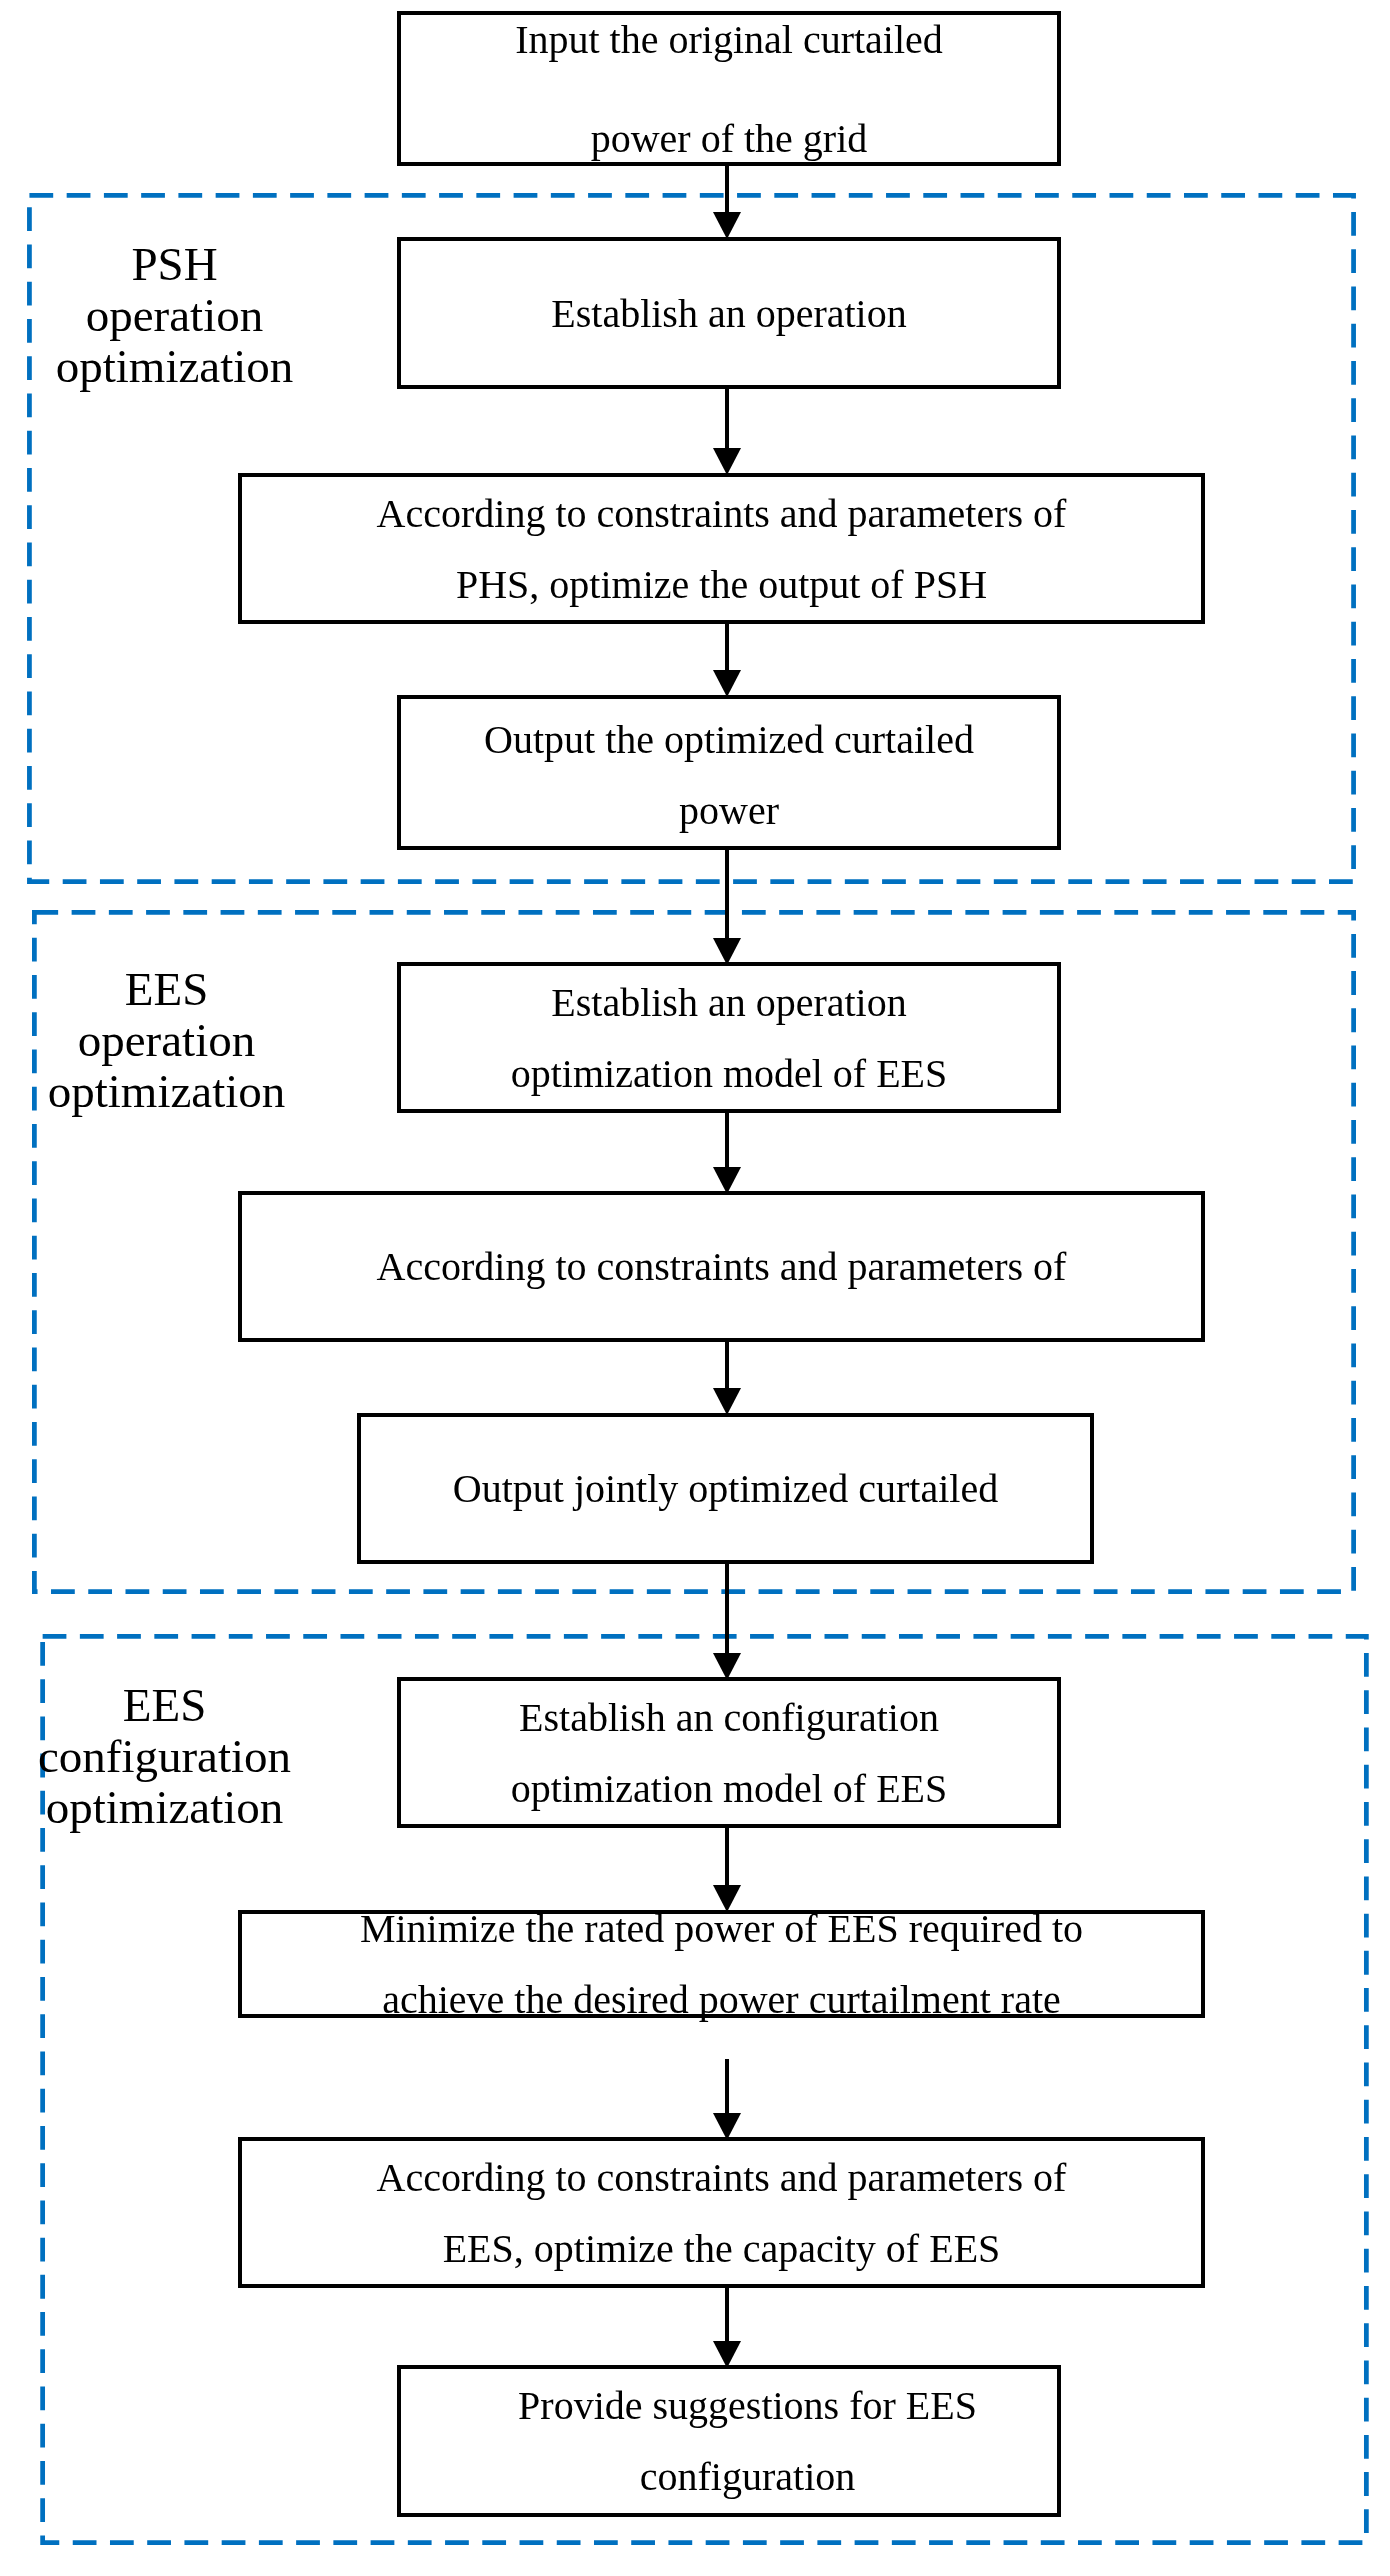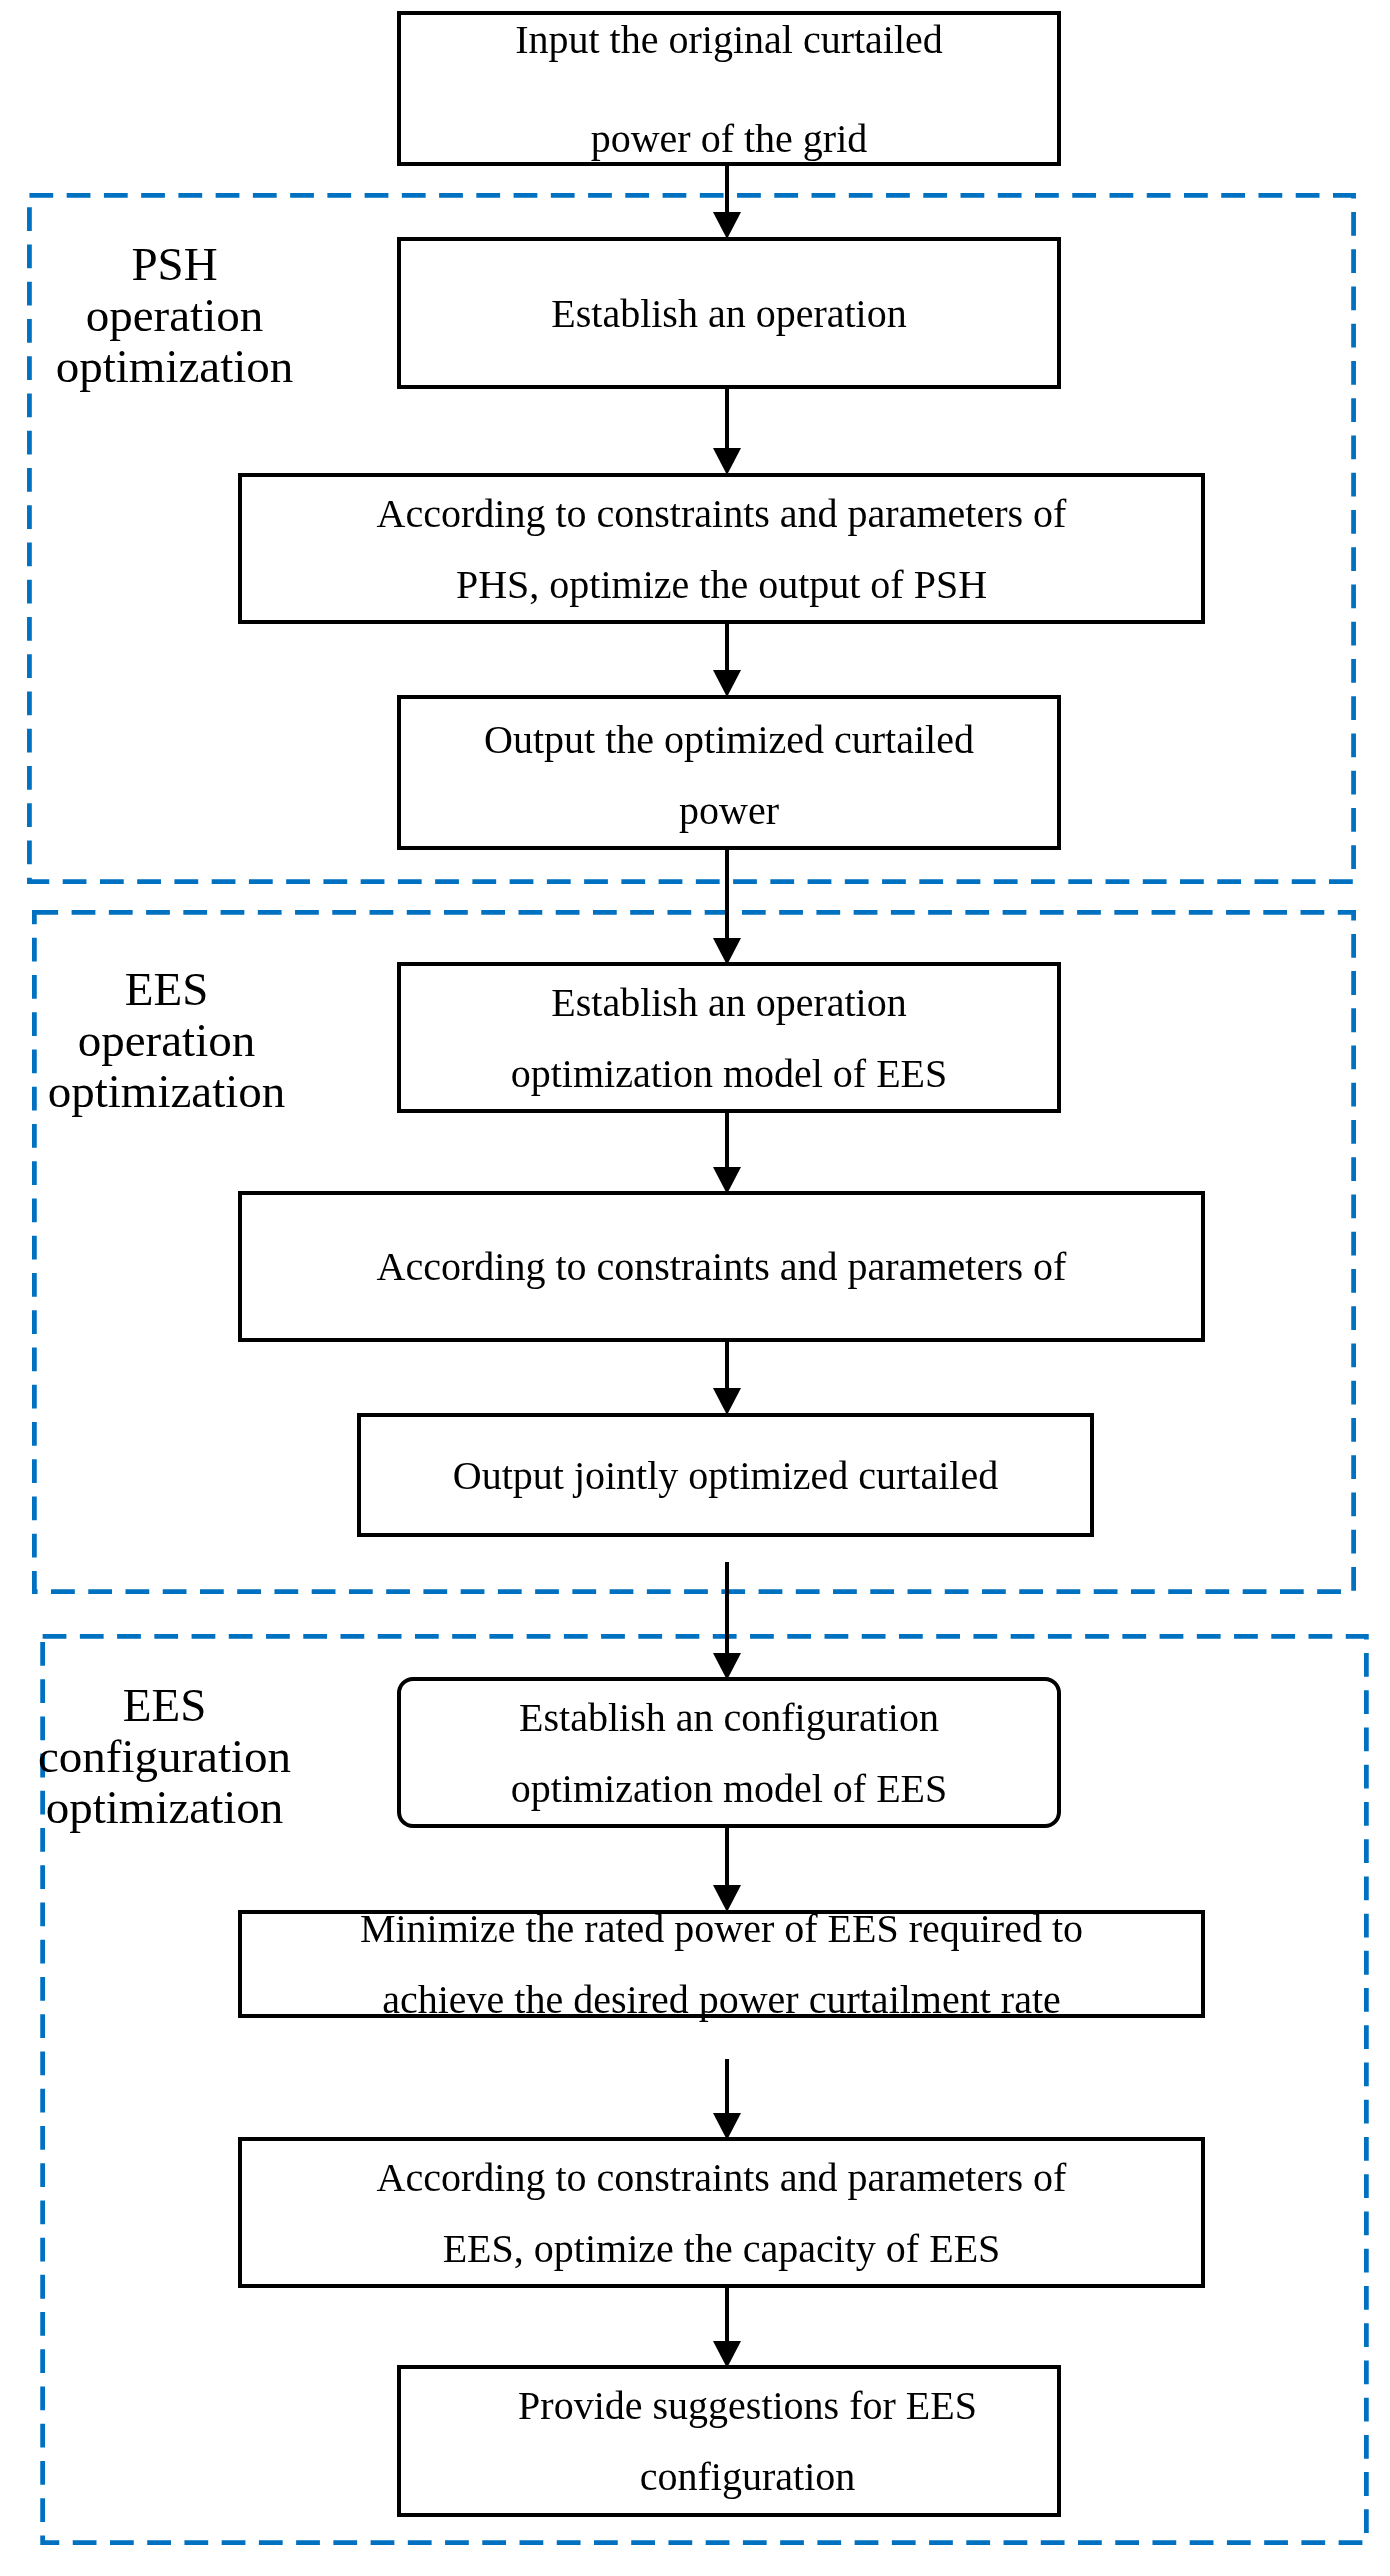--- a/index.html
+++ b/index.html
@@ -132,25 +132,25 @@
 
   <div class="box" style="left:397px;top:962px;width:664px;height:151px;">
     <div class="tline">Establish an operation</div>
     <div class="tline">optimization model of EES</div>
   </div>
 
   <div class="box" style="left:238px;top:1191px;width:967px;height:151px;">
     <div class="tline">According to constraints and parameters of</div>
   </div>
 
-  <div class="box" style="left:357px;top:1413px;width:737px;height:124px;">
+  <div class="box" style="left:357px;top:1413px;width:737px;height:151px;">
     <div class="tline">Output jointly optimized curtailed</div>
   </div>
 
-  <div class="box" style="left:397px;top:1677px;width:664px;height:151px;border-radius:16px;">
+  <div class="box" style="left:397px;top:1677px;width:664px;height:151px;">
     <div class="tline">Establish an configuration</div>
     <div class="tline">optimization model of EES</div>
   </div>
 
   <div class="box" style="left:238px;top:1910px;width:967px;height:108px;">
     <div class="tline">Minimize the rated power of EES required to</div>
     <div class="tline">achieve the desired power curtailment rate</div>
   </div>
 
   <div class="box" style="left:238px;top:2137px;width:967px;height:151px;">

